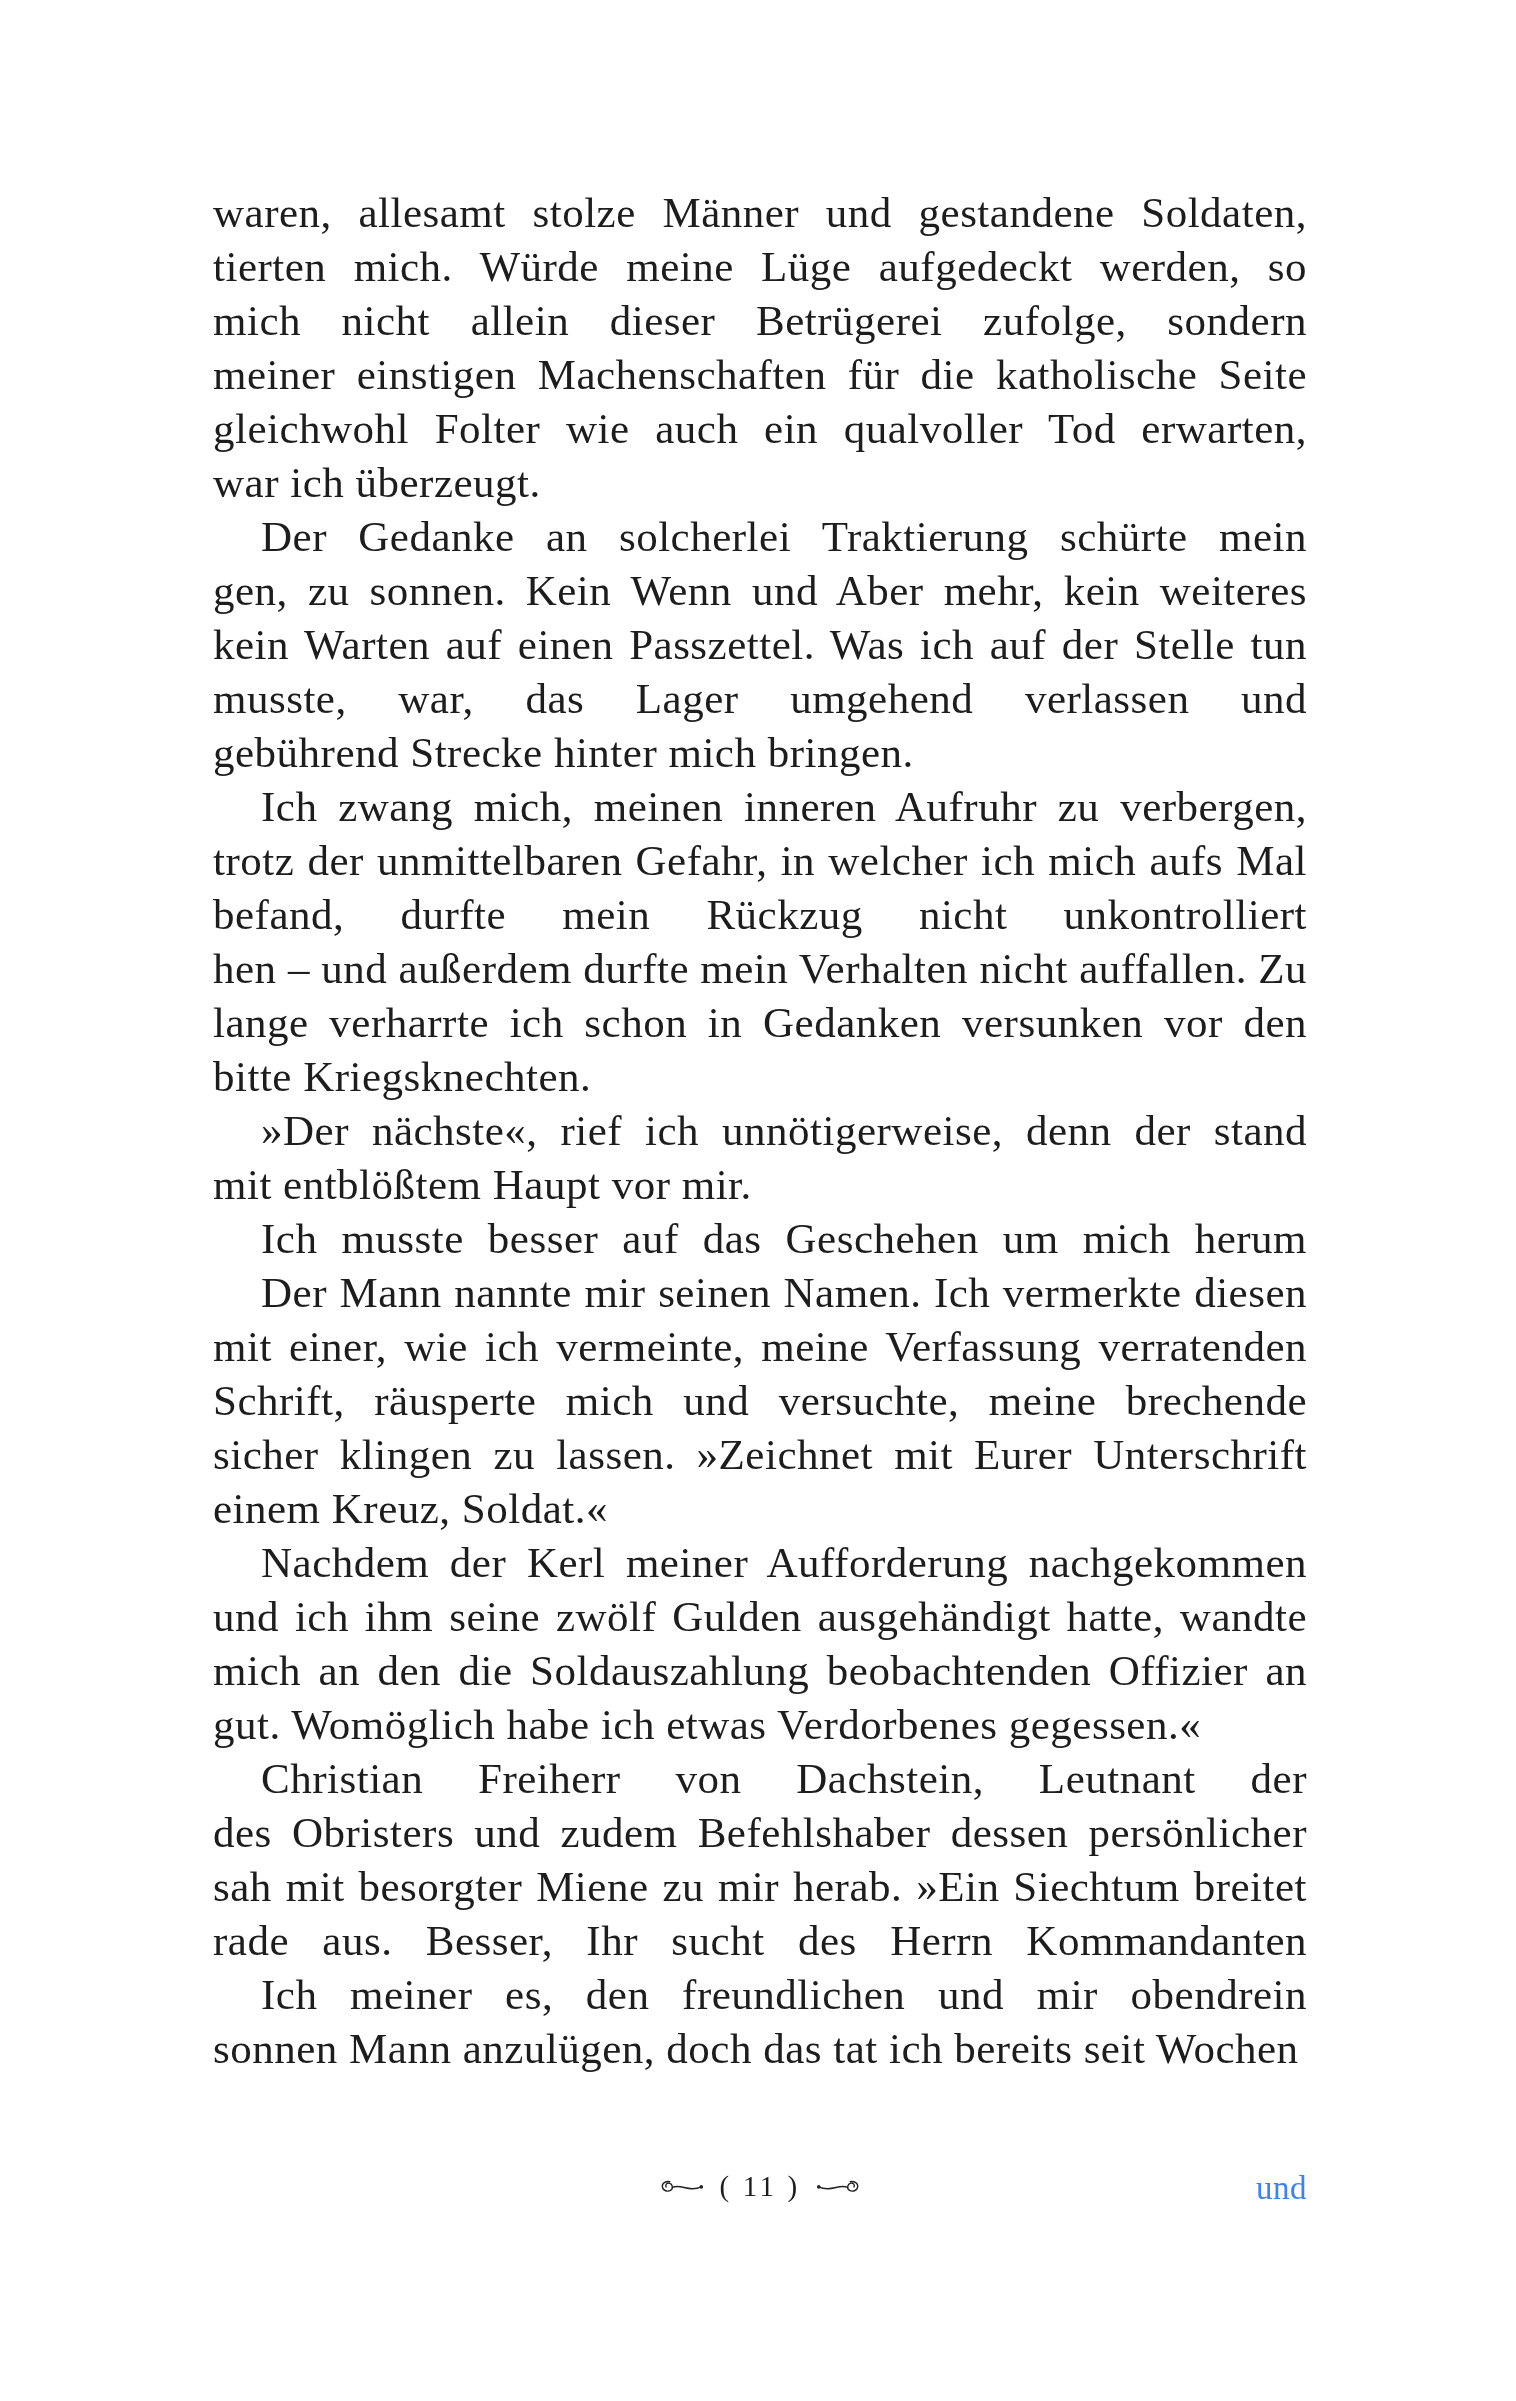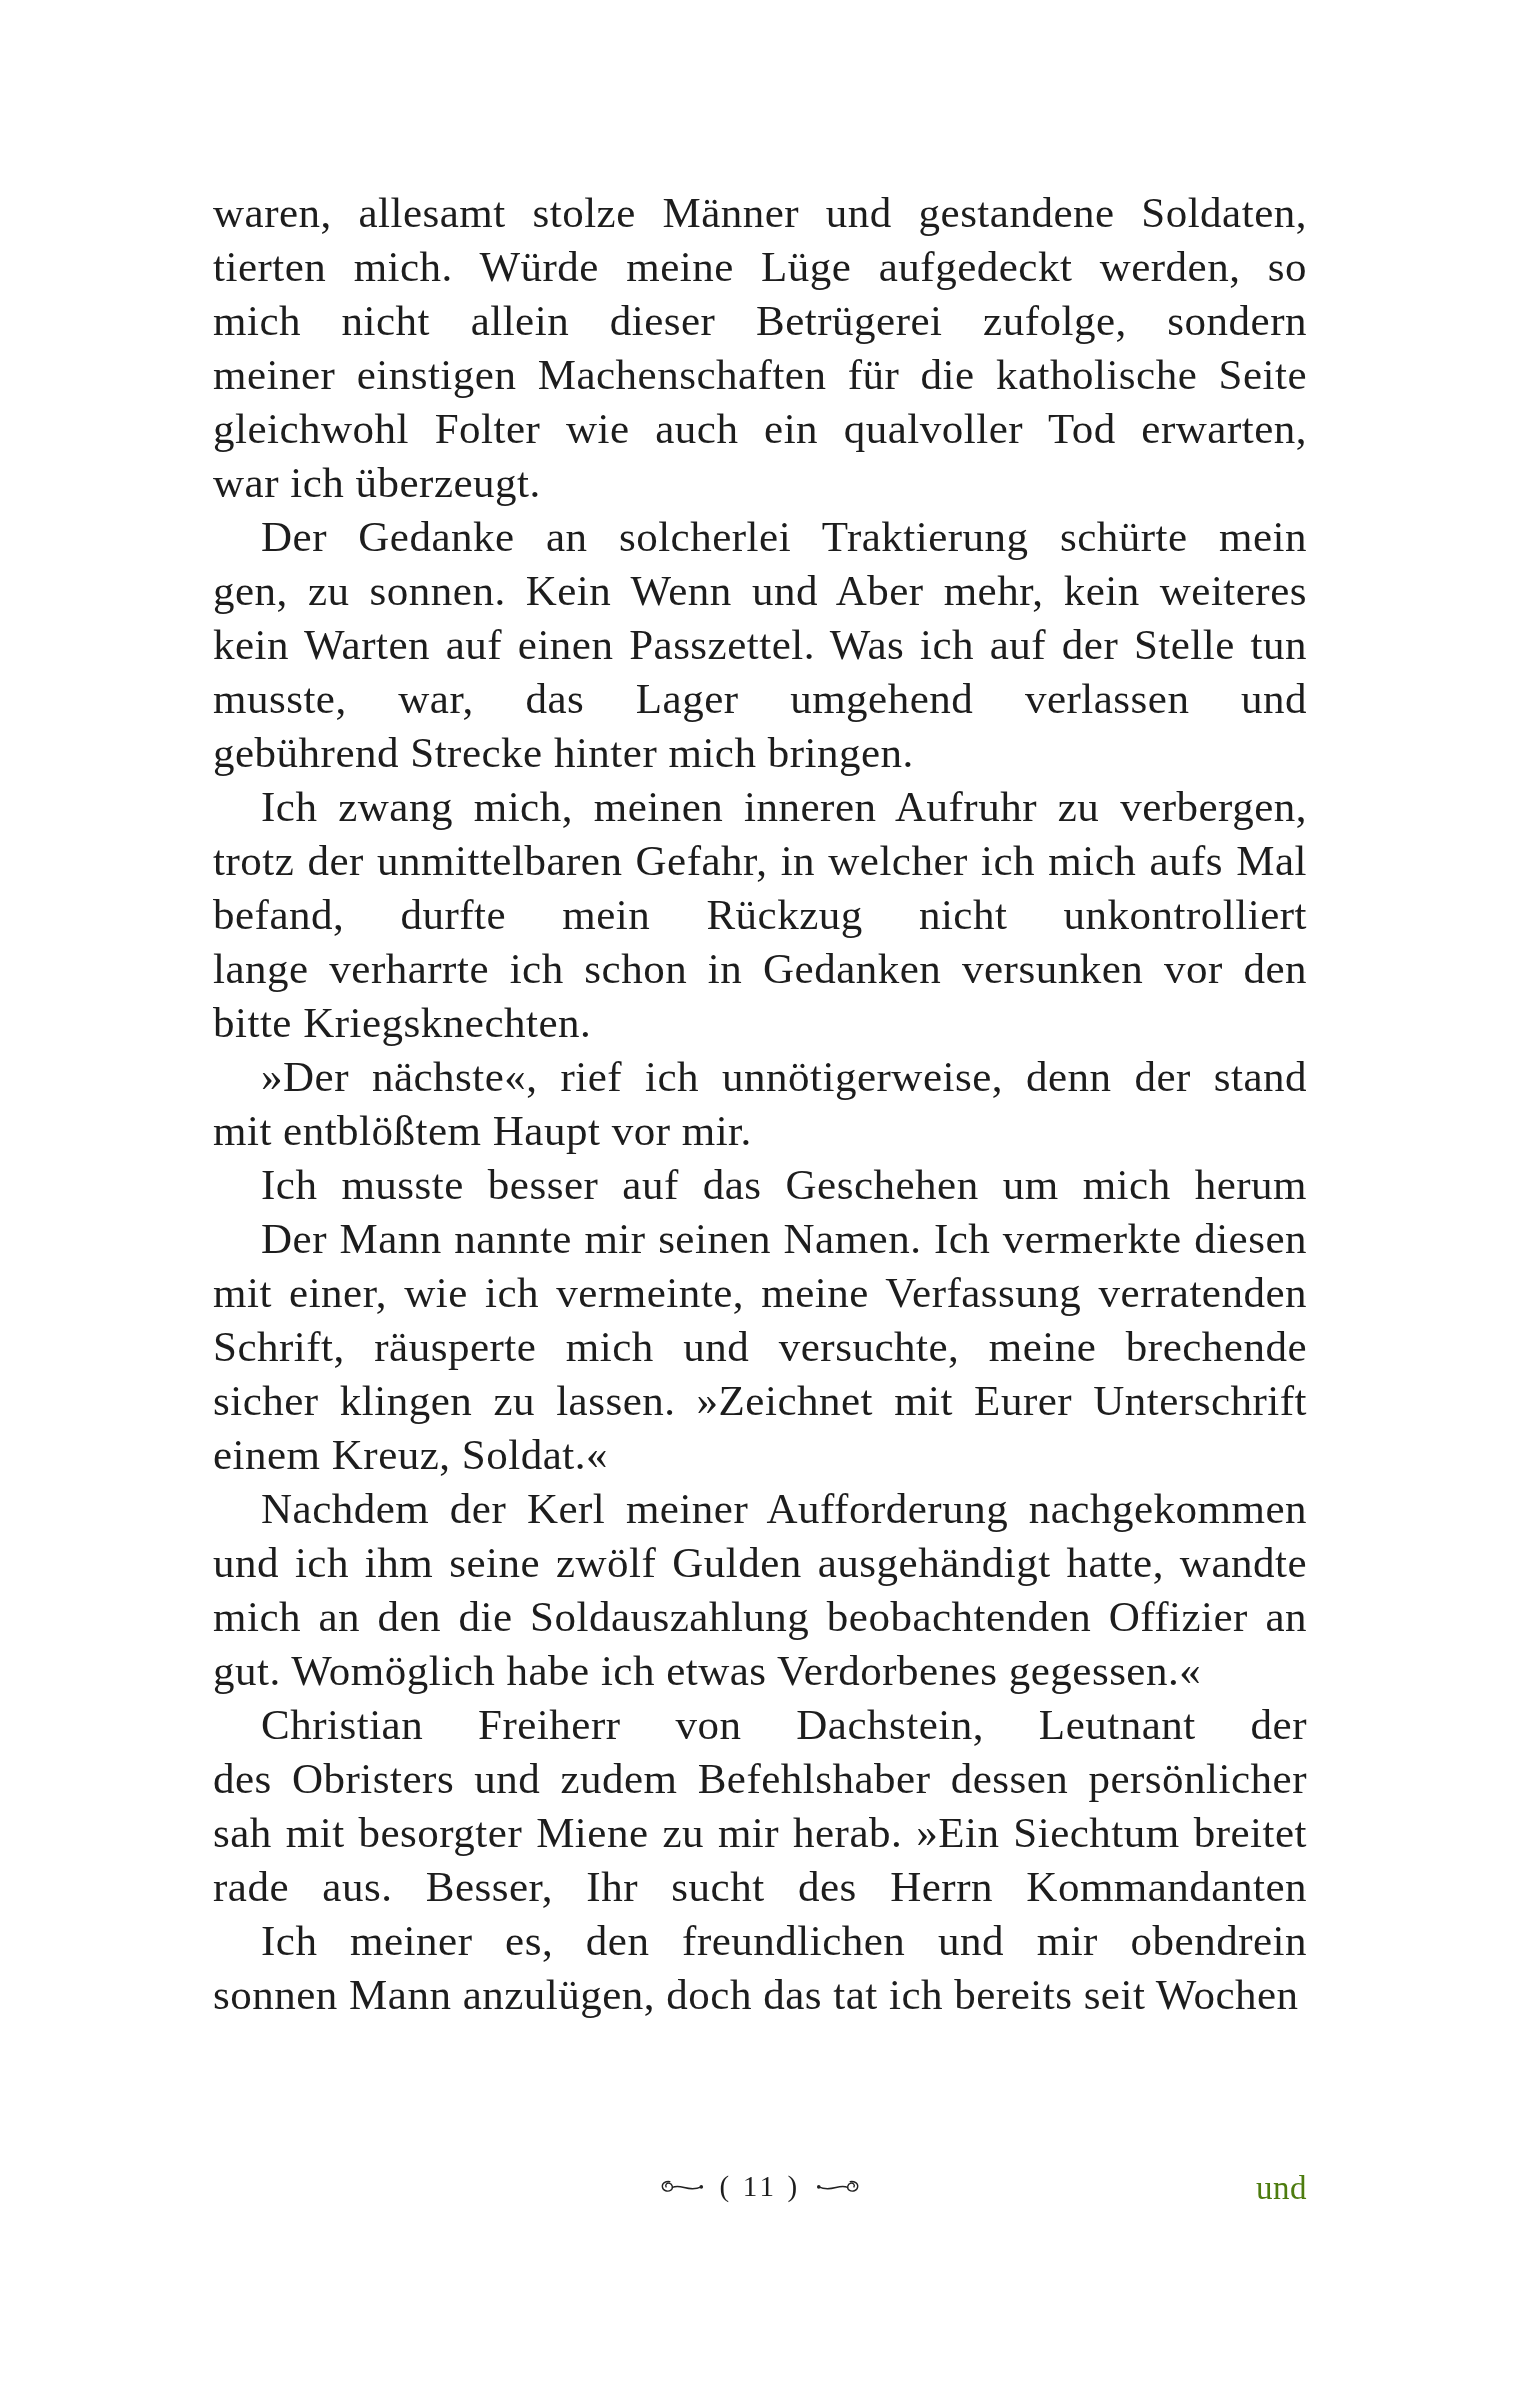--- a/index.html
+++ b/index.html
@@ -70,21 +70,21 @@
   .orn.flip svg { transform: scaleX(-1); }
   .catchword {
     position: absolute;
     right: 0;
     top: 0;
     height: 48px;
     display: flex;
     align-items: center;
     font-size: 33px;
     letter-spacing: 0.5px;
-    color: #4d7c0f;
+    color: #3b82f6;
   }
 </style>
 </head>
 <body>
 
 <div class="page">
 
   <div class="text-block">
       <div class="para">
         <div class="line first">waren, allesamt stolze Männer und gestandene Soldaten, respek-</div>
@@ -98,20 +98,21 @@
         <div class="line first">Der Gedanke an solcherlei Traktierung schürte mein Verlan-</div>
         <div class="line">gen, zu sonnen. Kein Wenn und Aber mehr, kein weiteres Zögern,</div>
         <div class="line">kein Warten auf einen Passzettel. Was ich auf der Stelle tun</div>
         <div class="line">musste, war, das Lager umgehend verlassen und schnellstmöglich</div>
         <div class="line last">gebührend Strecke hinter mich bringen.</div>
       </div>
       <div class="para indent">
         <div class="line first">Ich zwang mich, meinen inneren Aufruhr zu verbergen, denn</div>
         <div class="line">trotz der unmittelbaren Gefahr, in welcher ich mich aufs Mal</div>
         <div class="line">befand, durfte mein Rückzug nicht unkontrolliert vonstattenge-</div>
+        <div class="line">hen – und außerdem durfte mein Verhalten nicht auffallen. Zu</div>
         <div class="line">lange verharrte ich schon in Gedanken versunken vor den war-</div>
         <div class="line last">bitte Kriegsknechten.</div>
       </div>
       <div class="para indent">
         <div class="line first">»Der nächste«, rief ich unnötigerweise, denn der stand bereits</div>
         <div class="line last">mit entblößtem Haupt vor mir.</div>
       </div>
       <div class="para indent">
         <div class="line first last">Ich musste besser auf das Geschehen um mich herum achten.</div>
       </div>

